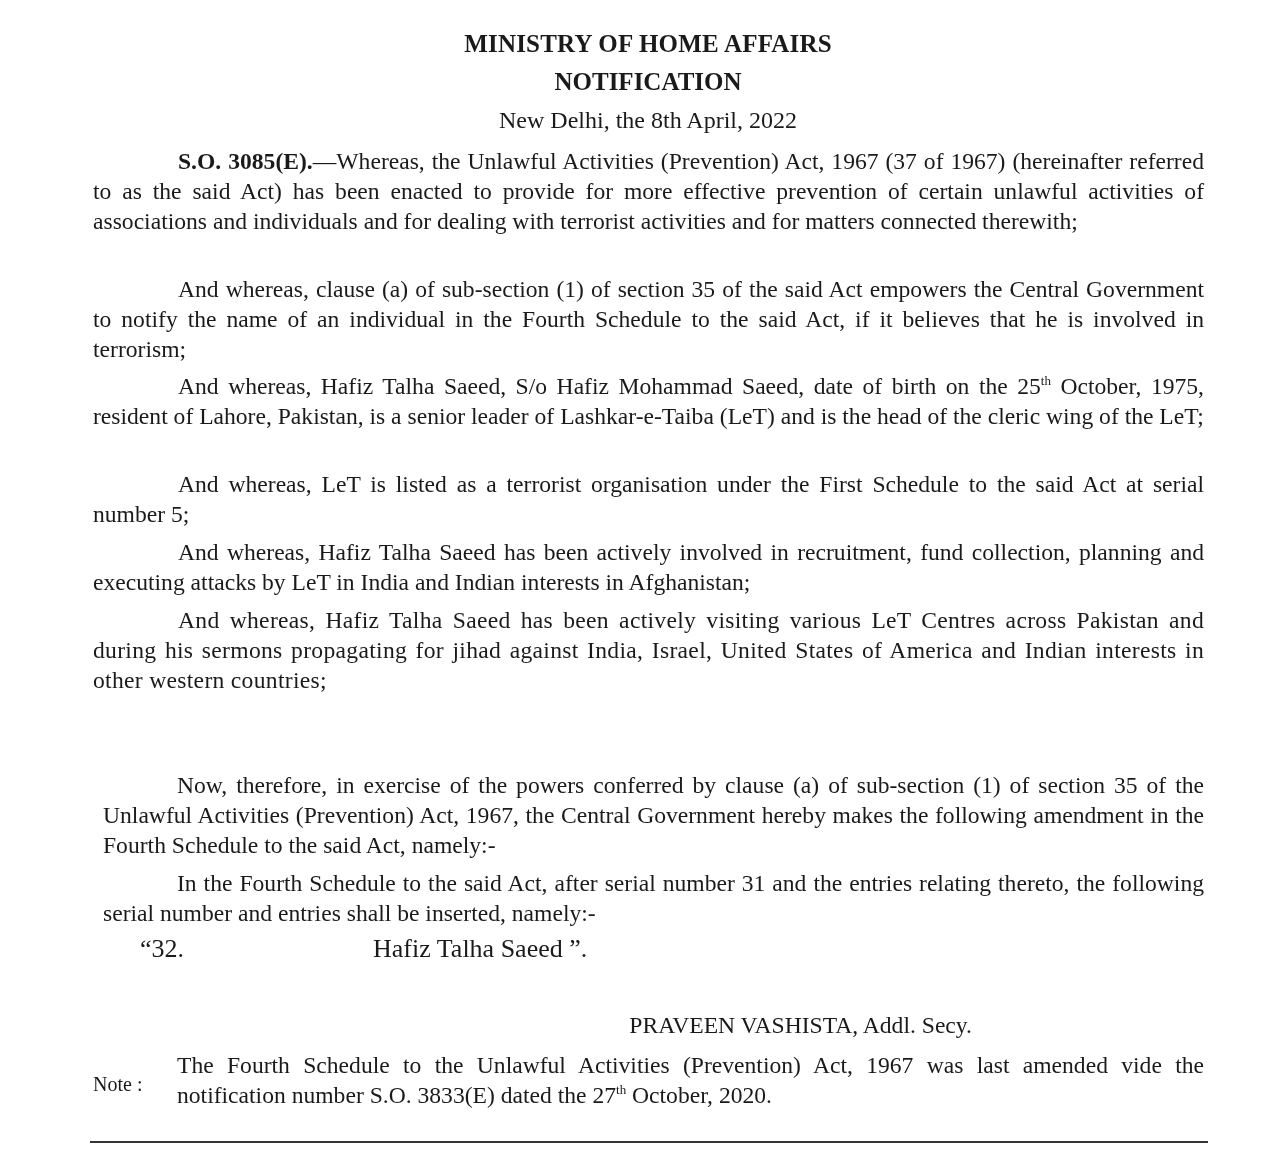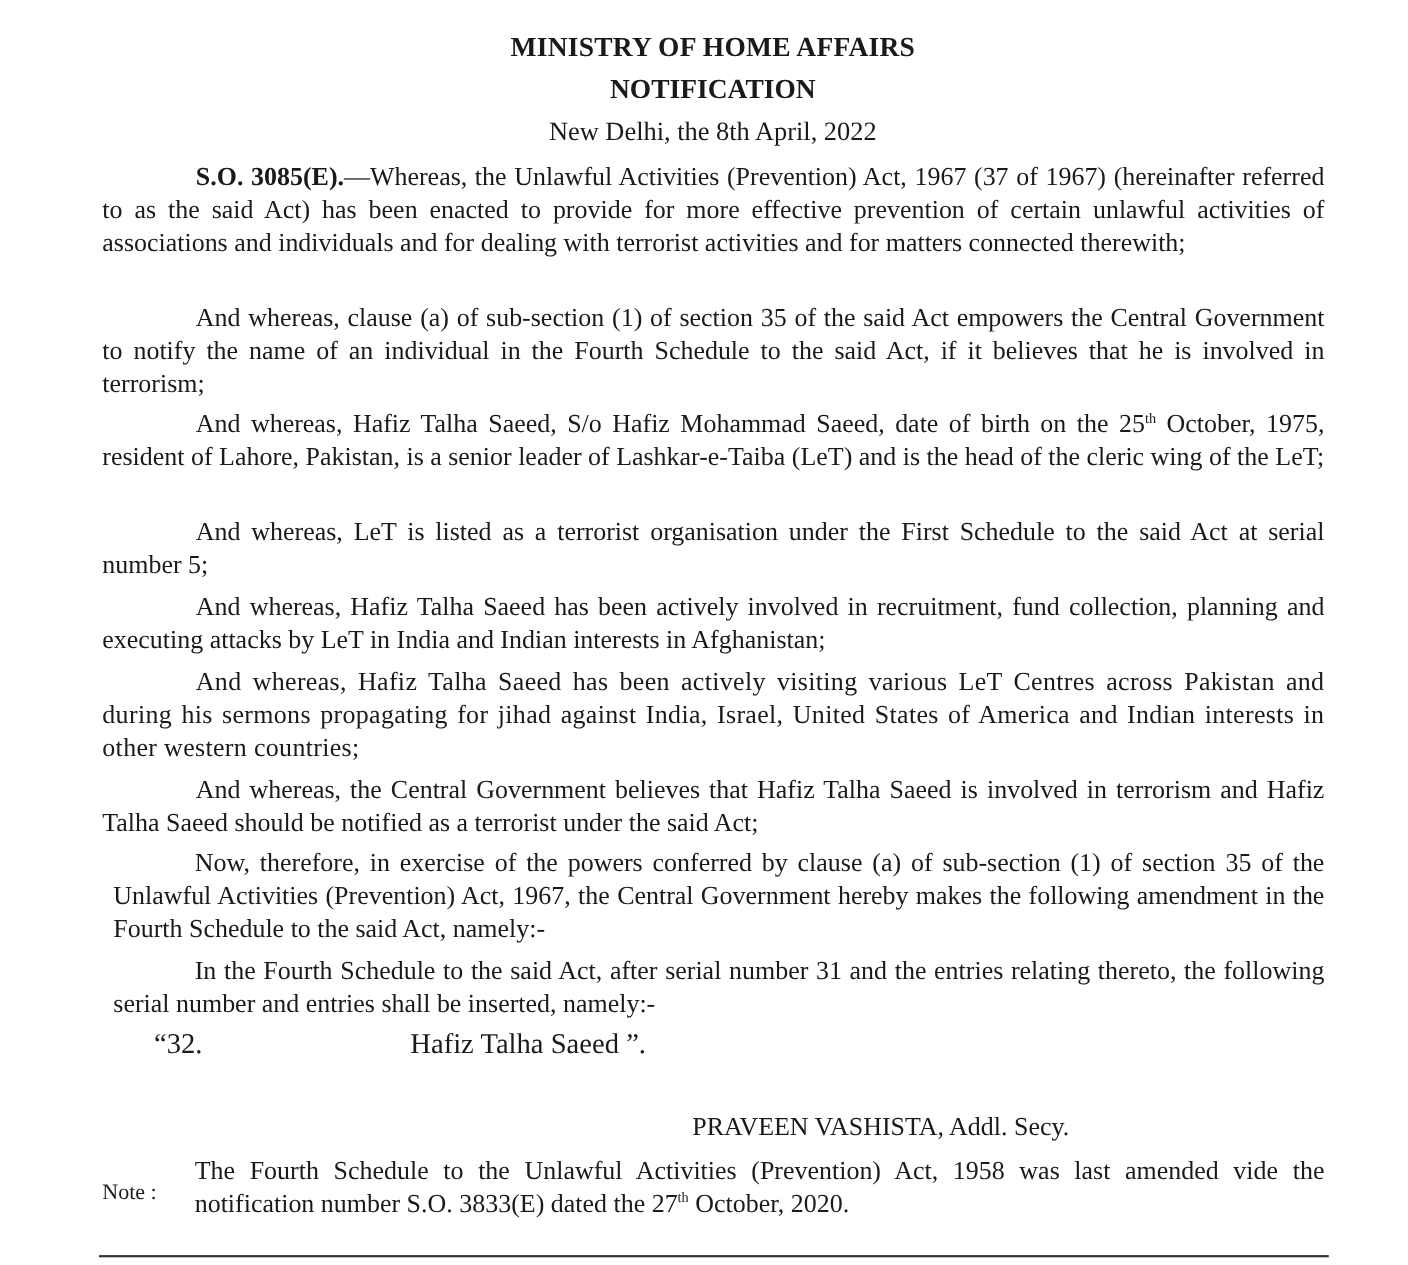--- a/index.html
+++ b/index.html
@@ -50,26 +50,25 @@
   <div class="center h1">MINISTRY OF HOME AFFAIRS</div>
   <div class="center h2">NOTIFICATION</div>
   <div class="center date">New Delhi, the 8th April, 2022</div>
 
   <p class="para p1"><b>S.O. 3085(E).</b><span>—Whereas, the Unlawful Activities (Prevention) Act, 1967 (37 of 1967) (hereinafter referred to as the said Act) has been enacted to provide for more effective prevention of certain unlawful activities of associations and individuals and for dealing with terrorist activities and for matters connected therewith;</span></p>
   <p class="para p2">And whereas, clause (a) of sub-section (1) of section 35 of the said Act empowers the Central Government to notify the name of an individual in the Fourth Schedule to the said Act, if it believes that he is involved in terrorism;</p>
   <p class="para p3"><span>And whereas, Hafiz Talha Saeed, S/o Hafiz Mohammad Saeed, date of birth on the 25</span><sup>th</sup><span> October, 1975, resident of Lahore, Pakistan, is a senior leader of Lashkar-e-Taiba (LeT) and is the head of the cleric wing of the LeT;</span></p>
   <p class="para p4">And whereas, LeT is listed as a terrorist organisation under the First Schedule to the said Act at serial number 5;</p>
   <p class="para p6">And whereas, Hafiz Talha Saeed has been actively visiting various LeT Centres across Pakistan and during his sermons propagating for jihad against India, Israel, United States of America and Indian interests in other western countries;</p>
   <p class="para p5">And whereas, Hafiz Talha Saeed has been actively involved in recruitment, fund collection, planning and executing attacks by LeT in India and Indian interests in Afghanistan;</p>
-  <p class="para p7">And whereas, the Central Government believes that Hafiz Talha Saeed is involved in terrorism and Hafiz Talha Saeed should be notified as a terrorist under the said Act;</p>
   <p class="para shift p8">Now, therefore, in exercise of the powers conferred by clause (a) of sub-section (1) of section 35 of the Unlawful Activities (Prevention) Act, 1967, the Central Government hereby makes the following amendment in the Fourth Schedule to the said Act, namely:-</p>
   <p class="para shift p9">In the Fourth Schedule to the said Act, after serial number 31 and the entries relating thereto, the following serial number and entries shall be inserted, namely:-</p>
 
   <div class="entry entry-num">“32.</div>
   <div class="entry entry-name">Hafiz Talha Saeed ”.</div>
 
   <div class="right signer">PRAVEEN VASHISTA, Addl. Secy.</div>
 
   <div class="note-label">Note :</div>
-  <div class="note-text"><span>The Fourth Schedule to the Unlawful Activities (Prevention) Act, 1958 was last amended vide the notification number S.O. 3833(E) dated the 27</span><sup>th</sup><span> October, 2020.</span></div>
+  <div class="note-text"><span>The Fourth Schedule to the Unlawful Activities (Prevention) Act, 1967 was last amended vide the notification number S.O. 3833(E) dated the 27</span><sup>th</sup><span> October, 2020.</span></div>
 
   <div class="rule"></div>
 </div>
 
 </body></html>

